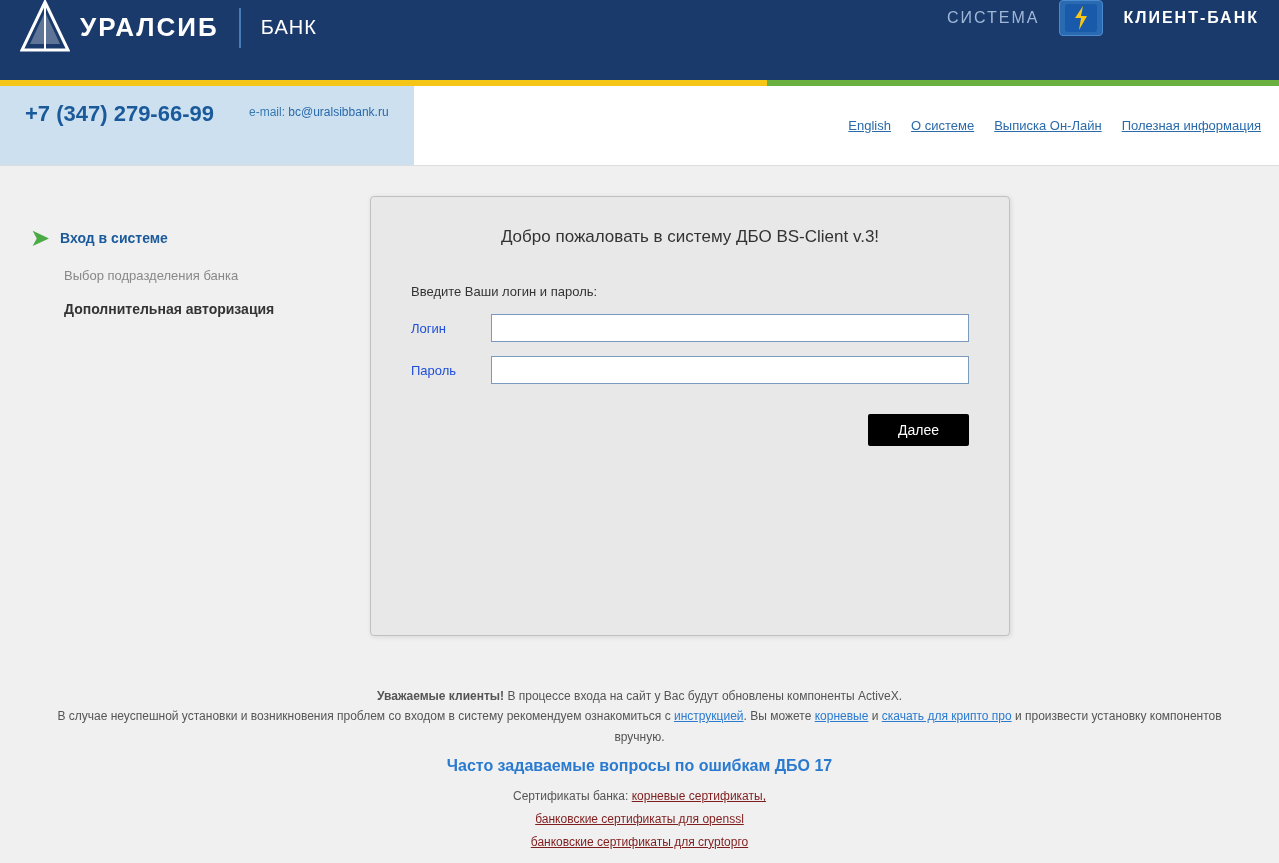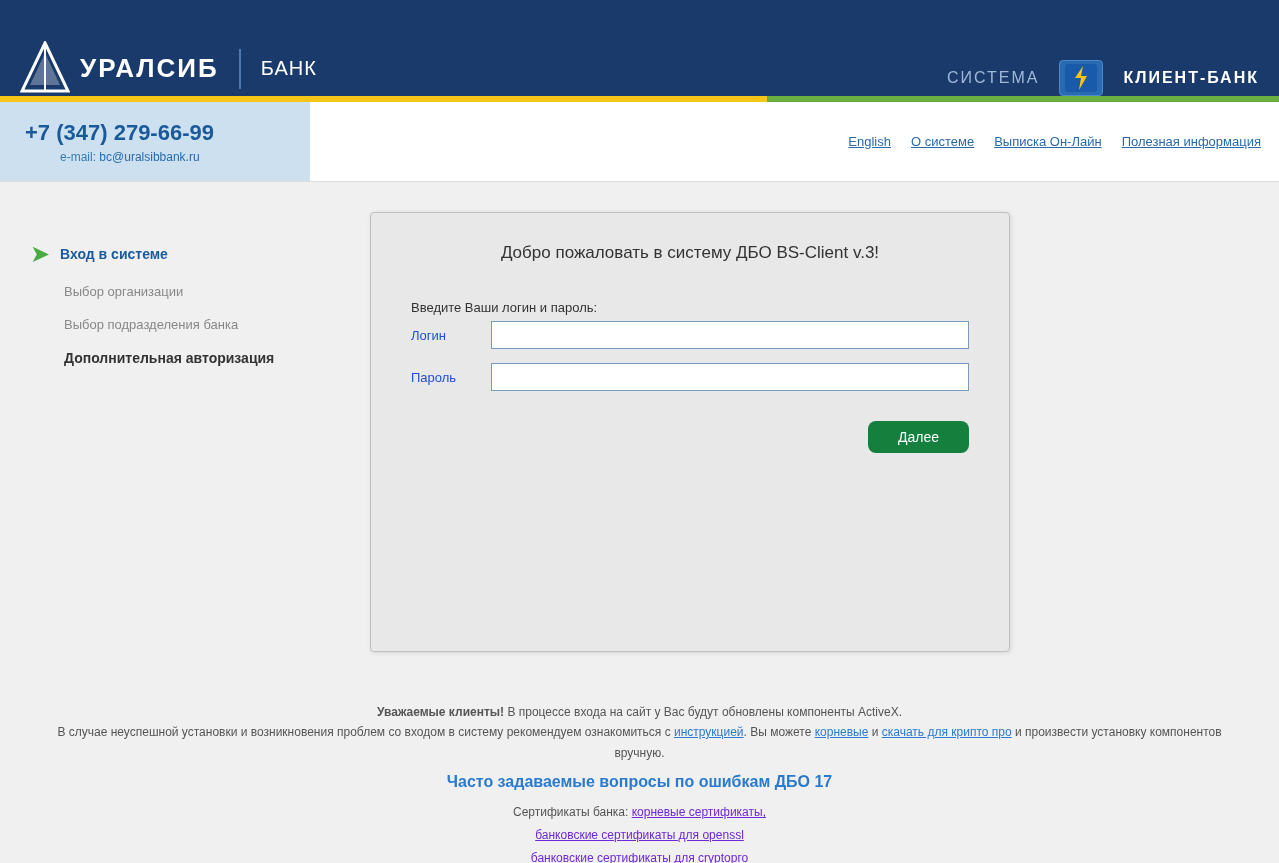--- a/index.html
+++ b/index.html
@@ -7,23 +7,23 @@
       font-family: Arial, sans-serif;
       font-size: 13px;
       background: #f0f0f0;
       color: #333;
       min-height: 863px;
     }
 
     
     .header {
       background: #1a3a6b;
-      height: 96px;
-      display: flex;
-      align-items: flex-end;
+      height: 80px;
+      display: flex;
+      align-items: flex-start;
       justify-content: space-between;
       padding: 0 20px;
     }
     .header-logo-left {
       display: flex;
       align-items: center;
       gap: 10px;
     }
     .logo-icon {
       width: 50px;
@@ -85,22 +85,22 @@
       display: flex;
       align-items: stretch;
       min-height: 80px;
       border-bottom: 1px solid #ddd;
     }
     .contact-box {
       background: #cce0f0;
       padding: 15px 25px;
       min-width: 310px;
       display: flex;
-      flex-direction: column;
-      justify-content: center;
+      flex-direction: row;
+      justify-content: flex-end;
     }
     .phone-number {
       color: #1a5a9a;
       font-size: 22px;
       font-weight: bold;
     }
     .email-text {
       color: #3a7ab0;
       font-size: 12px;
       margin-top: 4px;
@@ -184,21 +184,21 @@
     .welcome-title {
       text-align: center;
       font-size: 17px;
       color: #333;
       margin-bottom: 37px;
       font-weight: normal;
     }
     .subtitle {
       font-size: 13px;
       color: #333;
-      margin-bottom: 6px;
+      margin-bottom: 15px;
     }
     .form-row {
       display: flex;
       align-items: center;
       margin-bottom: 14px;
     }
     .form-label {
       width: 80px;
       font-size: 13px;
       color: #1d4ed8;
@@ -211,27 +211,27 @@
       padding: 3px 6px;
       font-size: 13px;
       outline: none;
     }
     .form-actions {
       display: flex;
       justify-content: flex-end;
       margin-top: 30px;
     }
     .btn-next {
-      background: #15803d;
+      background: #000000;
       color: white;
       border: none;
       padding: 8px 30px;
       font-size: 14px;
       cursor: pointer;
-      border-radius: 8px;
+      border-radius: 2px;
     }
 
     
     .info-section {
       background: #f0f0f0;
       padding: 20px 40px 20px 40px;
       text-align: center;
     }
     .info-text {
       font-size: 12px;
@@ -251,21 +251,21 @@
       cursor: pointer;
     }
     .cert-section {
       text-align: center;
       font-size: 12px;
       color: #555;
       margin-top: 10px;
       line-height: 1.9;
     }
     .cert-link {
-      color: #6d28d9;
+      color: #7f1d1d;
       text-decoration: underline;
       cursor: pointer;
     }
   </style>
 </head>
 <body>
 
 <header class="header">
   <div class="header-logo-left">
 
@@ -308,23 +308,20 @@
   </nav>
 </div>
 
 <div class="main-content">
 
   <div class="left-sidebar">
     <div class="sidebar-item">
       <span class="sidebar-arrow">➤</span>
       <span class="sidebar-active">Вход в системе</span>
     </div>
-    <div class="sidebar-inactive">
-      <span>Выбор организации</span>
-    </div>
     <div class="sidebar-inactive" style="margin-top:18px;">
       <span>Выбор подразделения банка</span>
     </div>
     <div class="sidebar-bold" style="margin-top:18px;">
       <span>Дополнительная авторизация</span>
     </div>
   </div>
 
   <div class="login-panel">
     <div class="welcome-title">Добро пожаловать в систему ДБО BS-Client v.3!</div>

